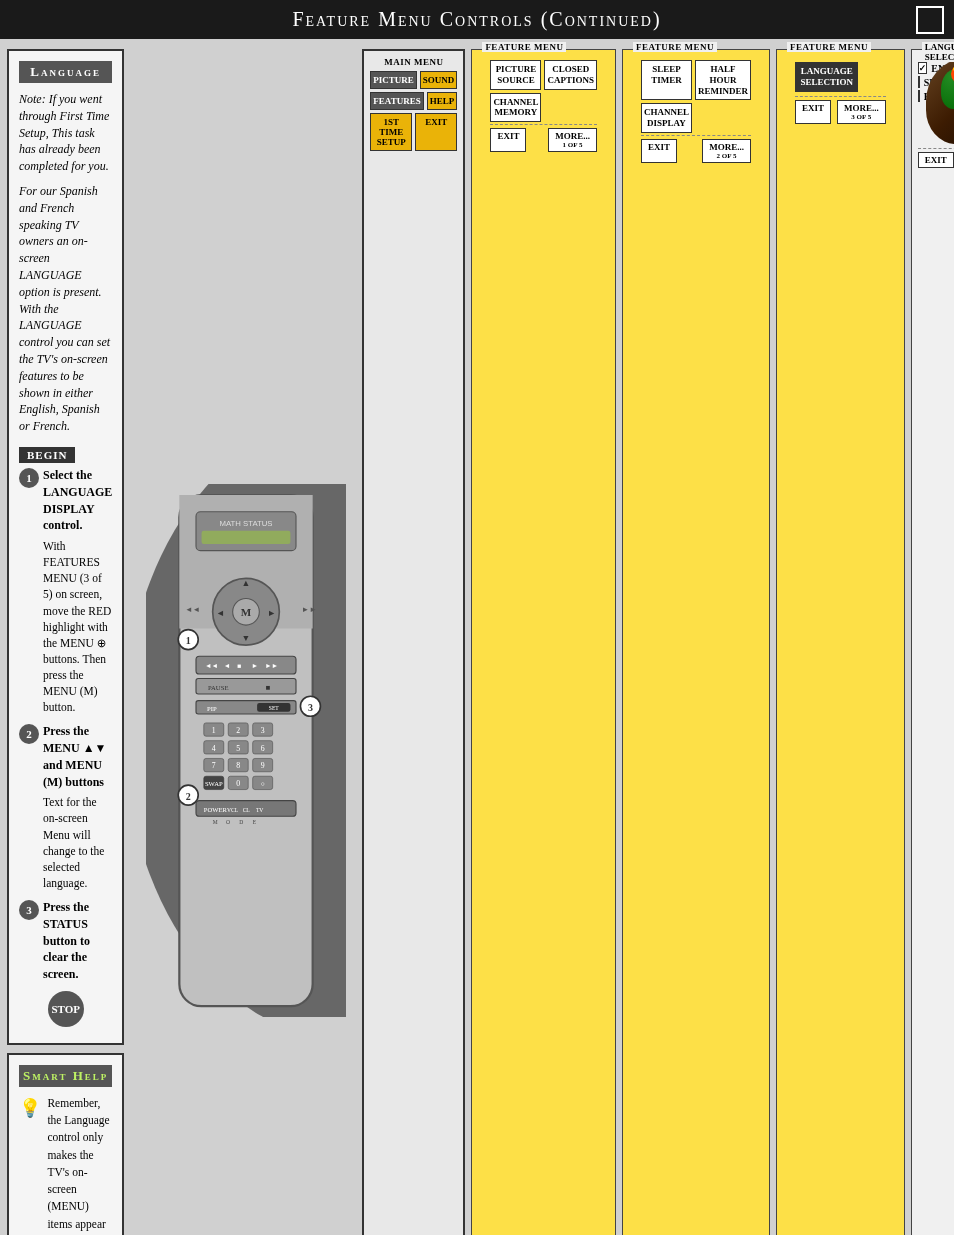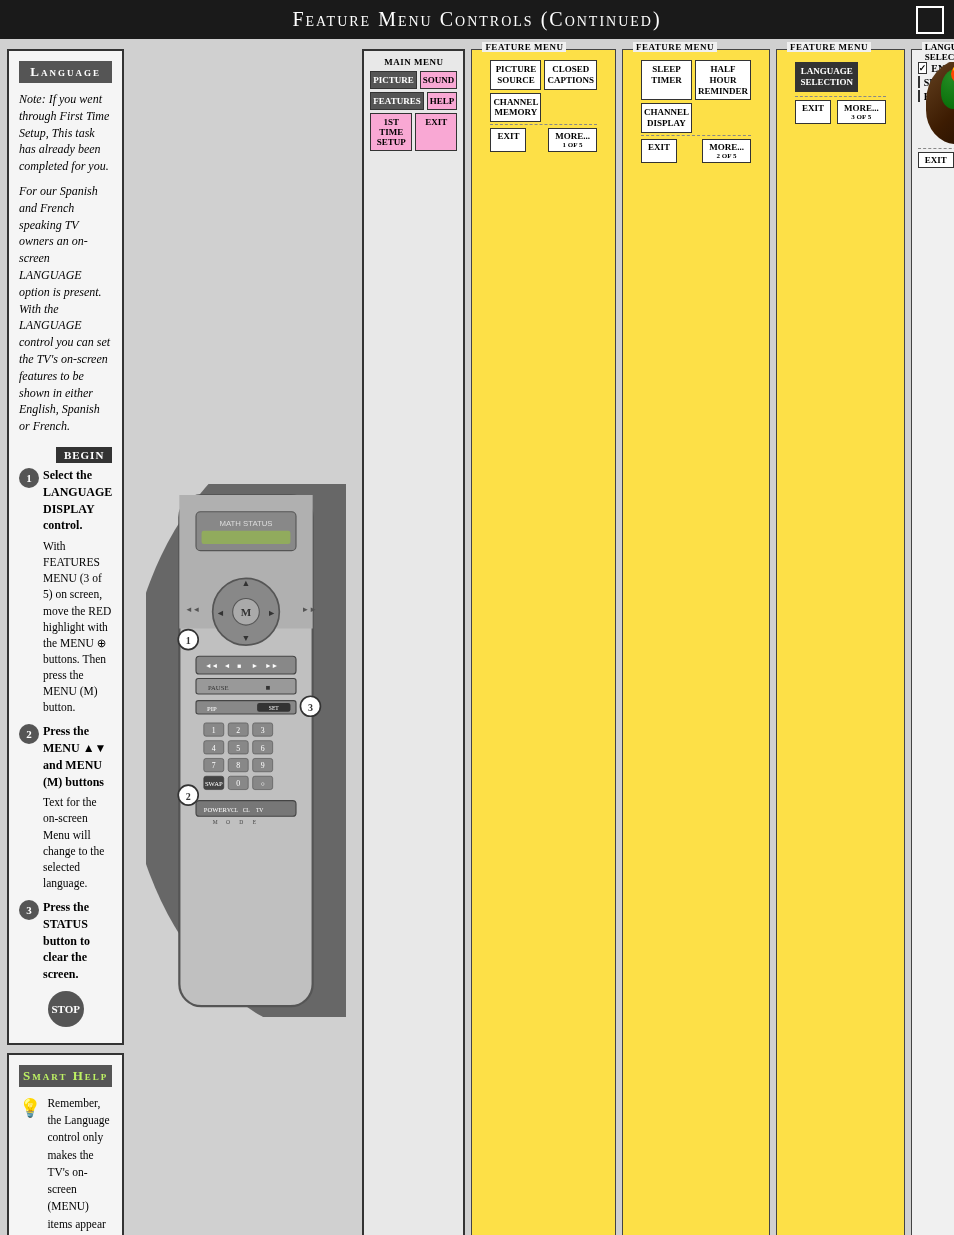--- a/index.html
+++ b/index.html
@@ -348,21 +348,21 @@
       gap: 3px;
       margin-bottom: 3px;
       border-radius: 6px;
     }
     .main-menu-row3 {
       display: flex;
       gap: 3px;
     }
     .mm-btn {
       border: 1.5px solid #333;
-      background: #f9a8d4;
+      background: #eab308;
       font-size: 9px;
       font-weight: bold;
       text-align: center;
       padding: 3px 2px;
     }
     .mm-btn.active {
       background: #555;
       color: white;
     }
 
@@ -382,21 +382,21 @@
   </div>
 
   <div class="main-content">
 
     <div class="left-column">
 
       <div class="language-box">
         <div class="language-box-title">Language</div>
         <p class="note-text">Note: If you went through First Time Setup, This task has already been completed for you.</p>
         <p class="note-text">For our Spanish and French speaking TV owners an on-screen LANGUAGE option is present. With the LANGUAGE control you can set the TV's on-screen features to be shown in either English, Spanish or French.</p>
-        <div style="text-align:right">
+        <div style="text-align:left">
           <span class="begin-btn">BEGIN</span>
         </div>
 
         <div class="step-container">
           <div class="step-header">
             <div class="step-circle">1</div>
             <span class="step-title">Select the LANGUAGE DISPLAY control.</span>
           </div>
           <div class="step-body">With FEATURES MENU (3 of 5) on screen, move the RED highlight with the MENU ⊕ buttons. Then press the MENU (M) button.</div>
         </div>

